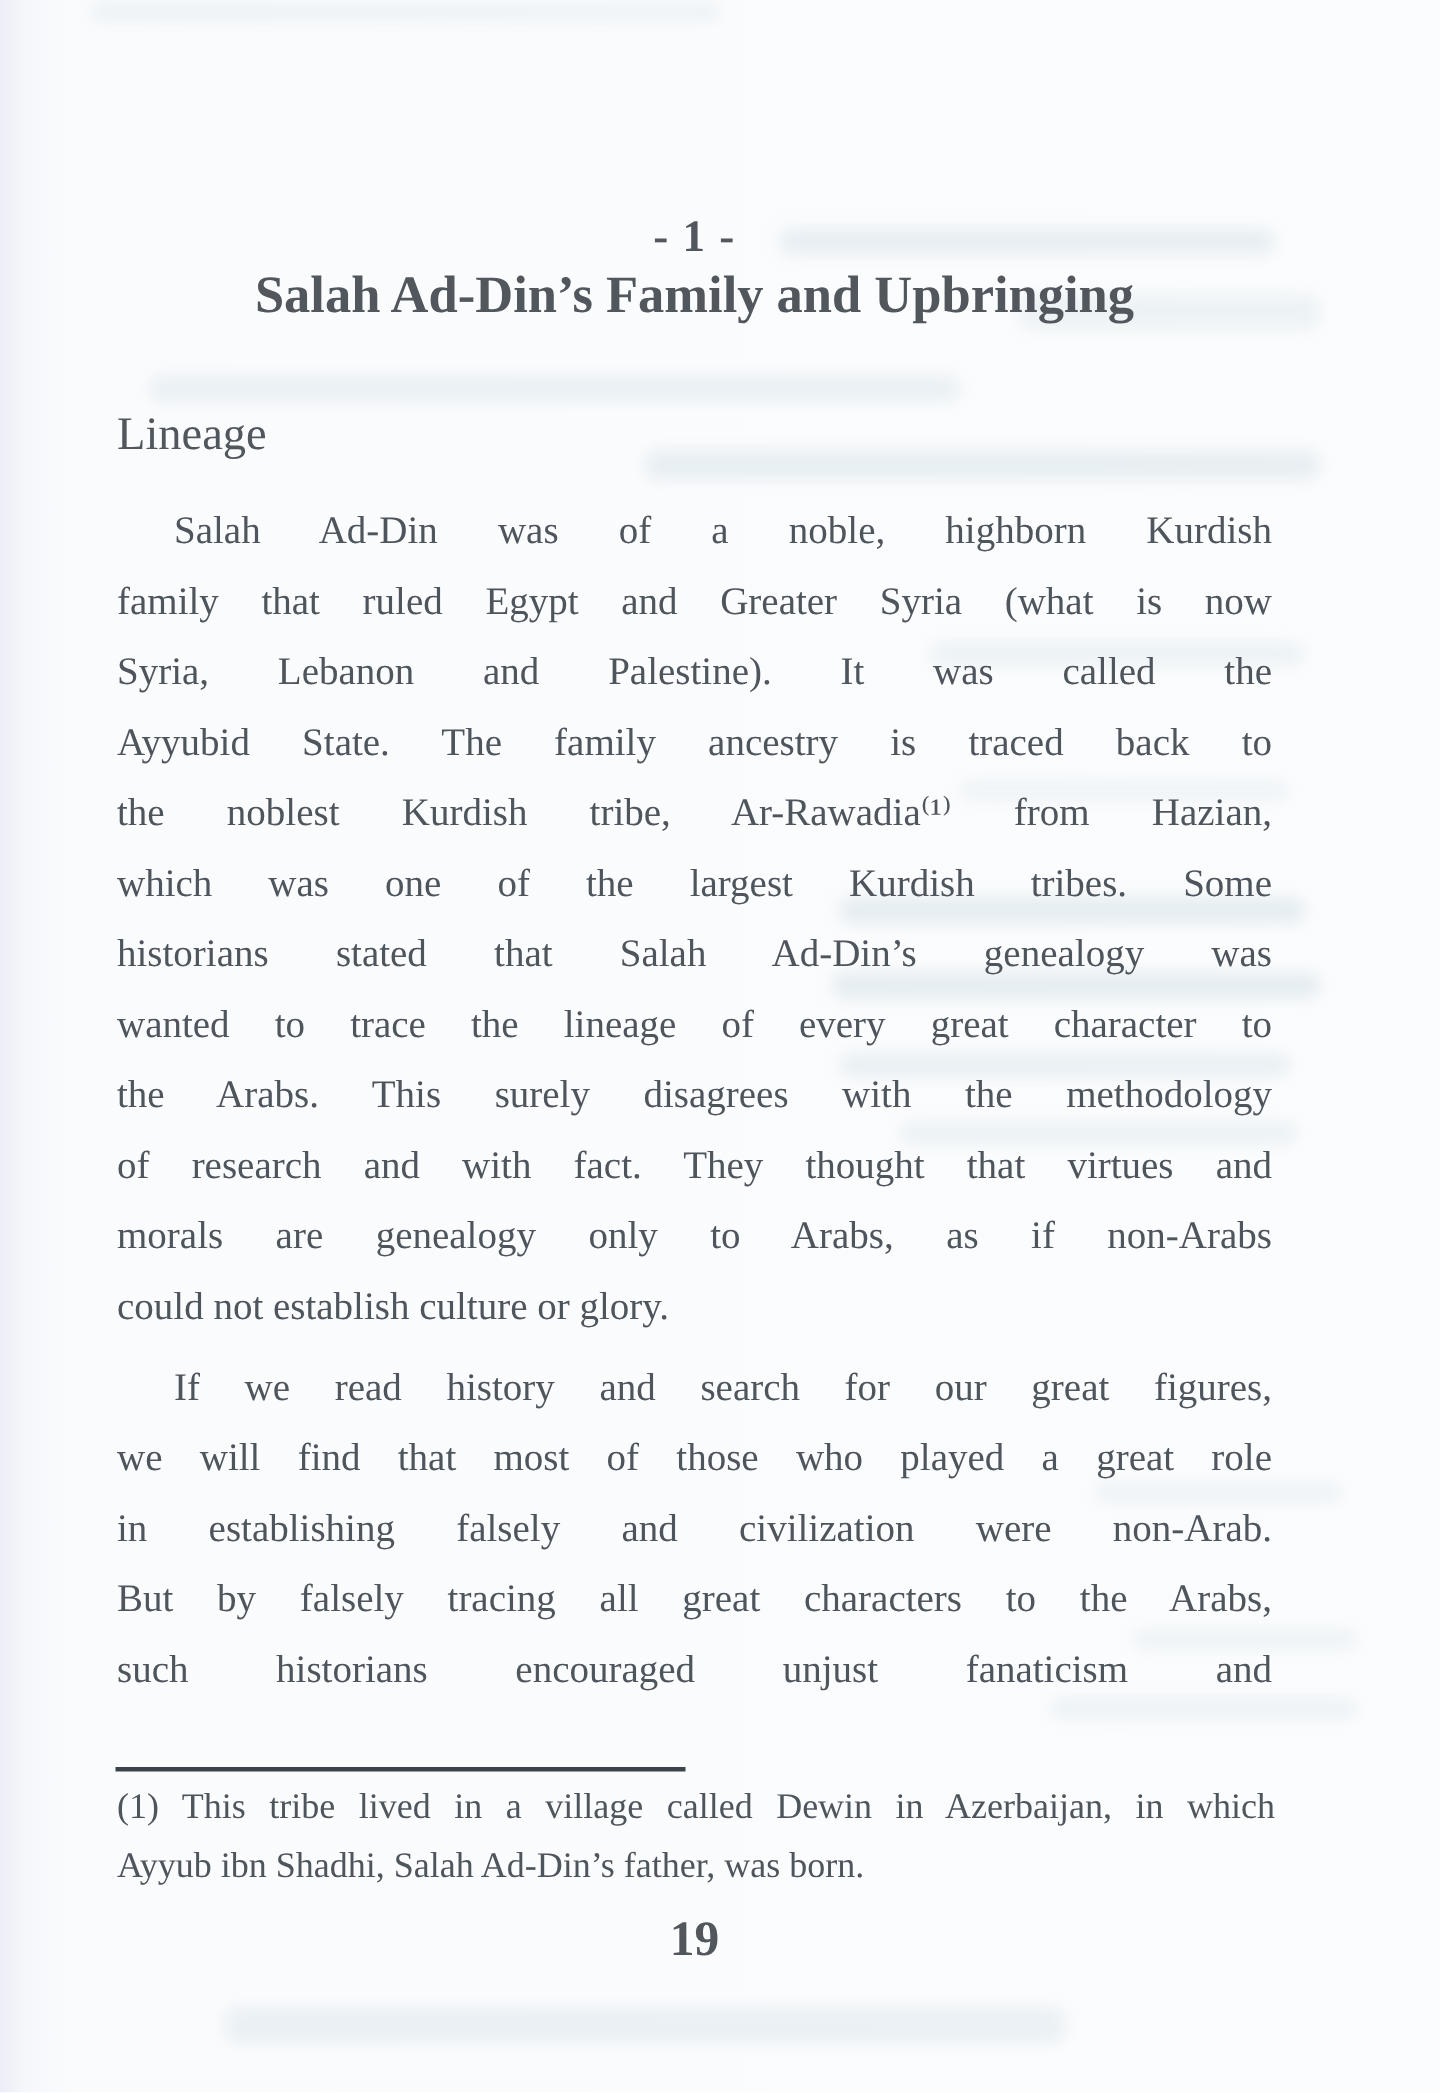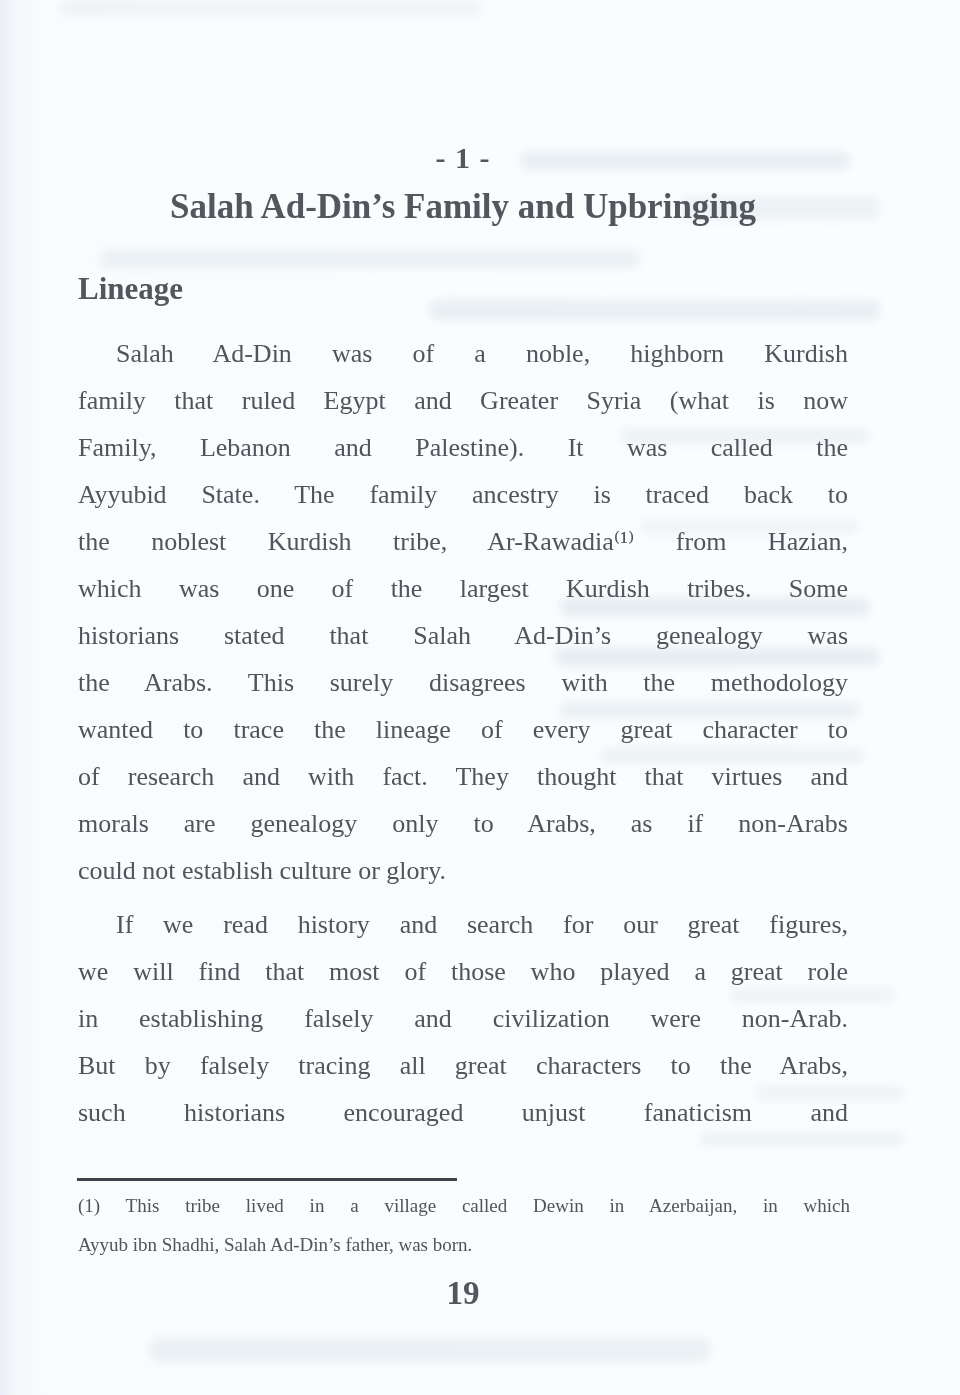--- a/index.html
+++ b/index.html
@@ -42,28 +42,28 @@
   .g14      { top: 1338px; left: 150px; width: 560px; height: 24px; opacity: .26; }
 
   
   .chapter-num {
     position: absolute; top: 141px; left: 78px; width: 770px;
     text-align: center;
     font-size: 30px; font-weight: bold; letter-spacing: 1px;
     color: var(--heading-ink, #51575d);
   }
   .title {
-    position: absolute; top: 187px; left: 40px; width: 846px; margin: 0;
+    position: absolute; top: 177px; left: 40px; width: 846px; margin: 0;
     text-align: center;
     font-size: 35px; font-weight: bold;
     color: var(--heading-ink, #51575d);
   }
   .section-heading {
     position: absolute; top: 271px; left: 78px; margin: 0;
-    font-size: 31px; font-weight: bold;
+    font-size: 31px; font-weight: normal;
     color: var(--heading-ink, #51575d);
   }
 
   
   .body-text {
     position: absolute; top: 330px; left: 78px; width: 770px;
     font-size: 26px;
   }
   .para + .para { margin-top: 7px; }
   .text-line {
@@ -76,21 +76,21 @@
   .text-line.no-just { text-align-last: left; }
 
   
   .fn-rule {
     position: absolute; top: 1178px; left: 77px;
     width: 380px; height: 3px;
     background: #3d434a;
   }
   .footnote {
     position: absolute; top: 1186px; left: 78px; width: 772px;
-    font-size: 19px;
+    font-size: 24px;
   }
   .fn-line {
     height: 39px; line-height: 39px;
     overflow: hidden;
     text-align: justify;
     text-align-last: justify;
   }
   .fn-line.no-just { text-align-last: left; }
 
   
@@ -123,27 +123,27 @@
   <div class="ghost g14"></div>
 
   <div class="chapter-num">- 1 -</div>
   <h1 class="title">Salah Ad-Din’s Family and Upbringing</h1>
   <h2 class="section-heading">Lineage</h2>
 
   <div class="body-text" id="body-text">
       <div class="para">
         <div class="text-line indent">Salah Ad-Din was of a noble, highborn Kurdish</div>
         <div class="text-line">family that ruled Egypt and Greater Syria (what is now</div>
-        <div class="text-line">Family, Lebanon and Palestine). It was called the</div>
+        <div class="text-line">Syria, Lebanon and Palestine). It was called the</div>
         <div class="text-line">Ayyubid State. The family ancestry is traced back to</div>
         <div class="text-line">the noblest Kurdish tribe, Ar-Rawadia⁽¹⁾ from Hazian,</div>
         <div class="text-line">which was one of the largest Kurdish tribes. Some</div>
         <div class="text-line">historians stated that Salah Ad-Din’s genealogy was</div>
+        <div class="text-line">wanted to trace the lineage of every great character to</div>
         <div class="text-line">the Arabs. This surely disagrees with the methodology</div>
-        <div class="text-line">wanted to trace the lineage of every great character to</div>
         <div class="text-line">of research and with fact. They thought that virtues and</div>
         <div class="text-line">morals are genealogy only to Arabs, as if non-Arabs</div>
         <div class="text-line no-just">could not establish culture or glory.</div>
       </div>
       <div class="para">
         <div class="text-line indent">If we read history and search for our great figures,</div>
         <div class="text-line">we will find that most of those who played a great role</div>
         <div class="text-line">in establishing falsely and civilization were non-Arab.</div>
         <div class="text-line">But by falsely tracing all great characters to the Arabs,</div>
         <div class="text-line">such historians encouraged unjust fanaticism and</div>

